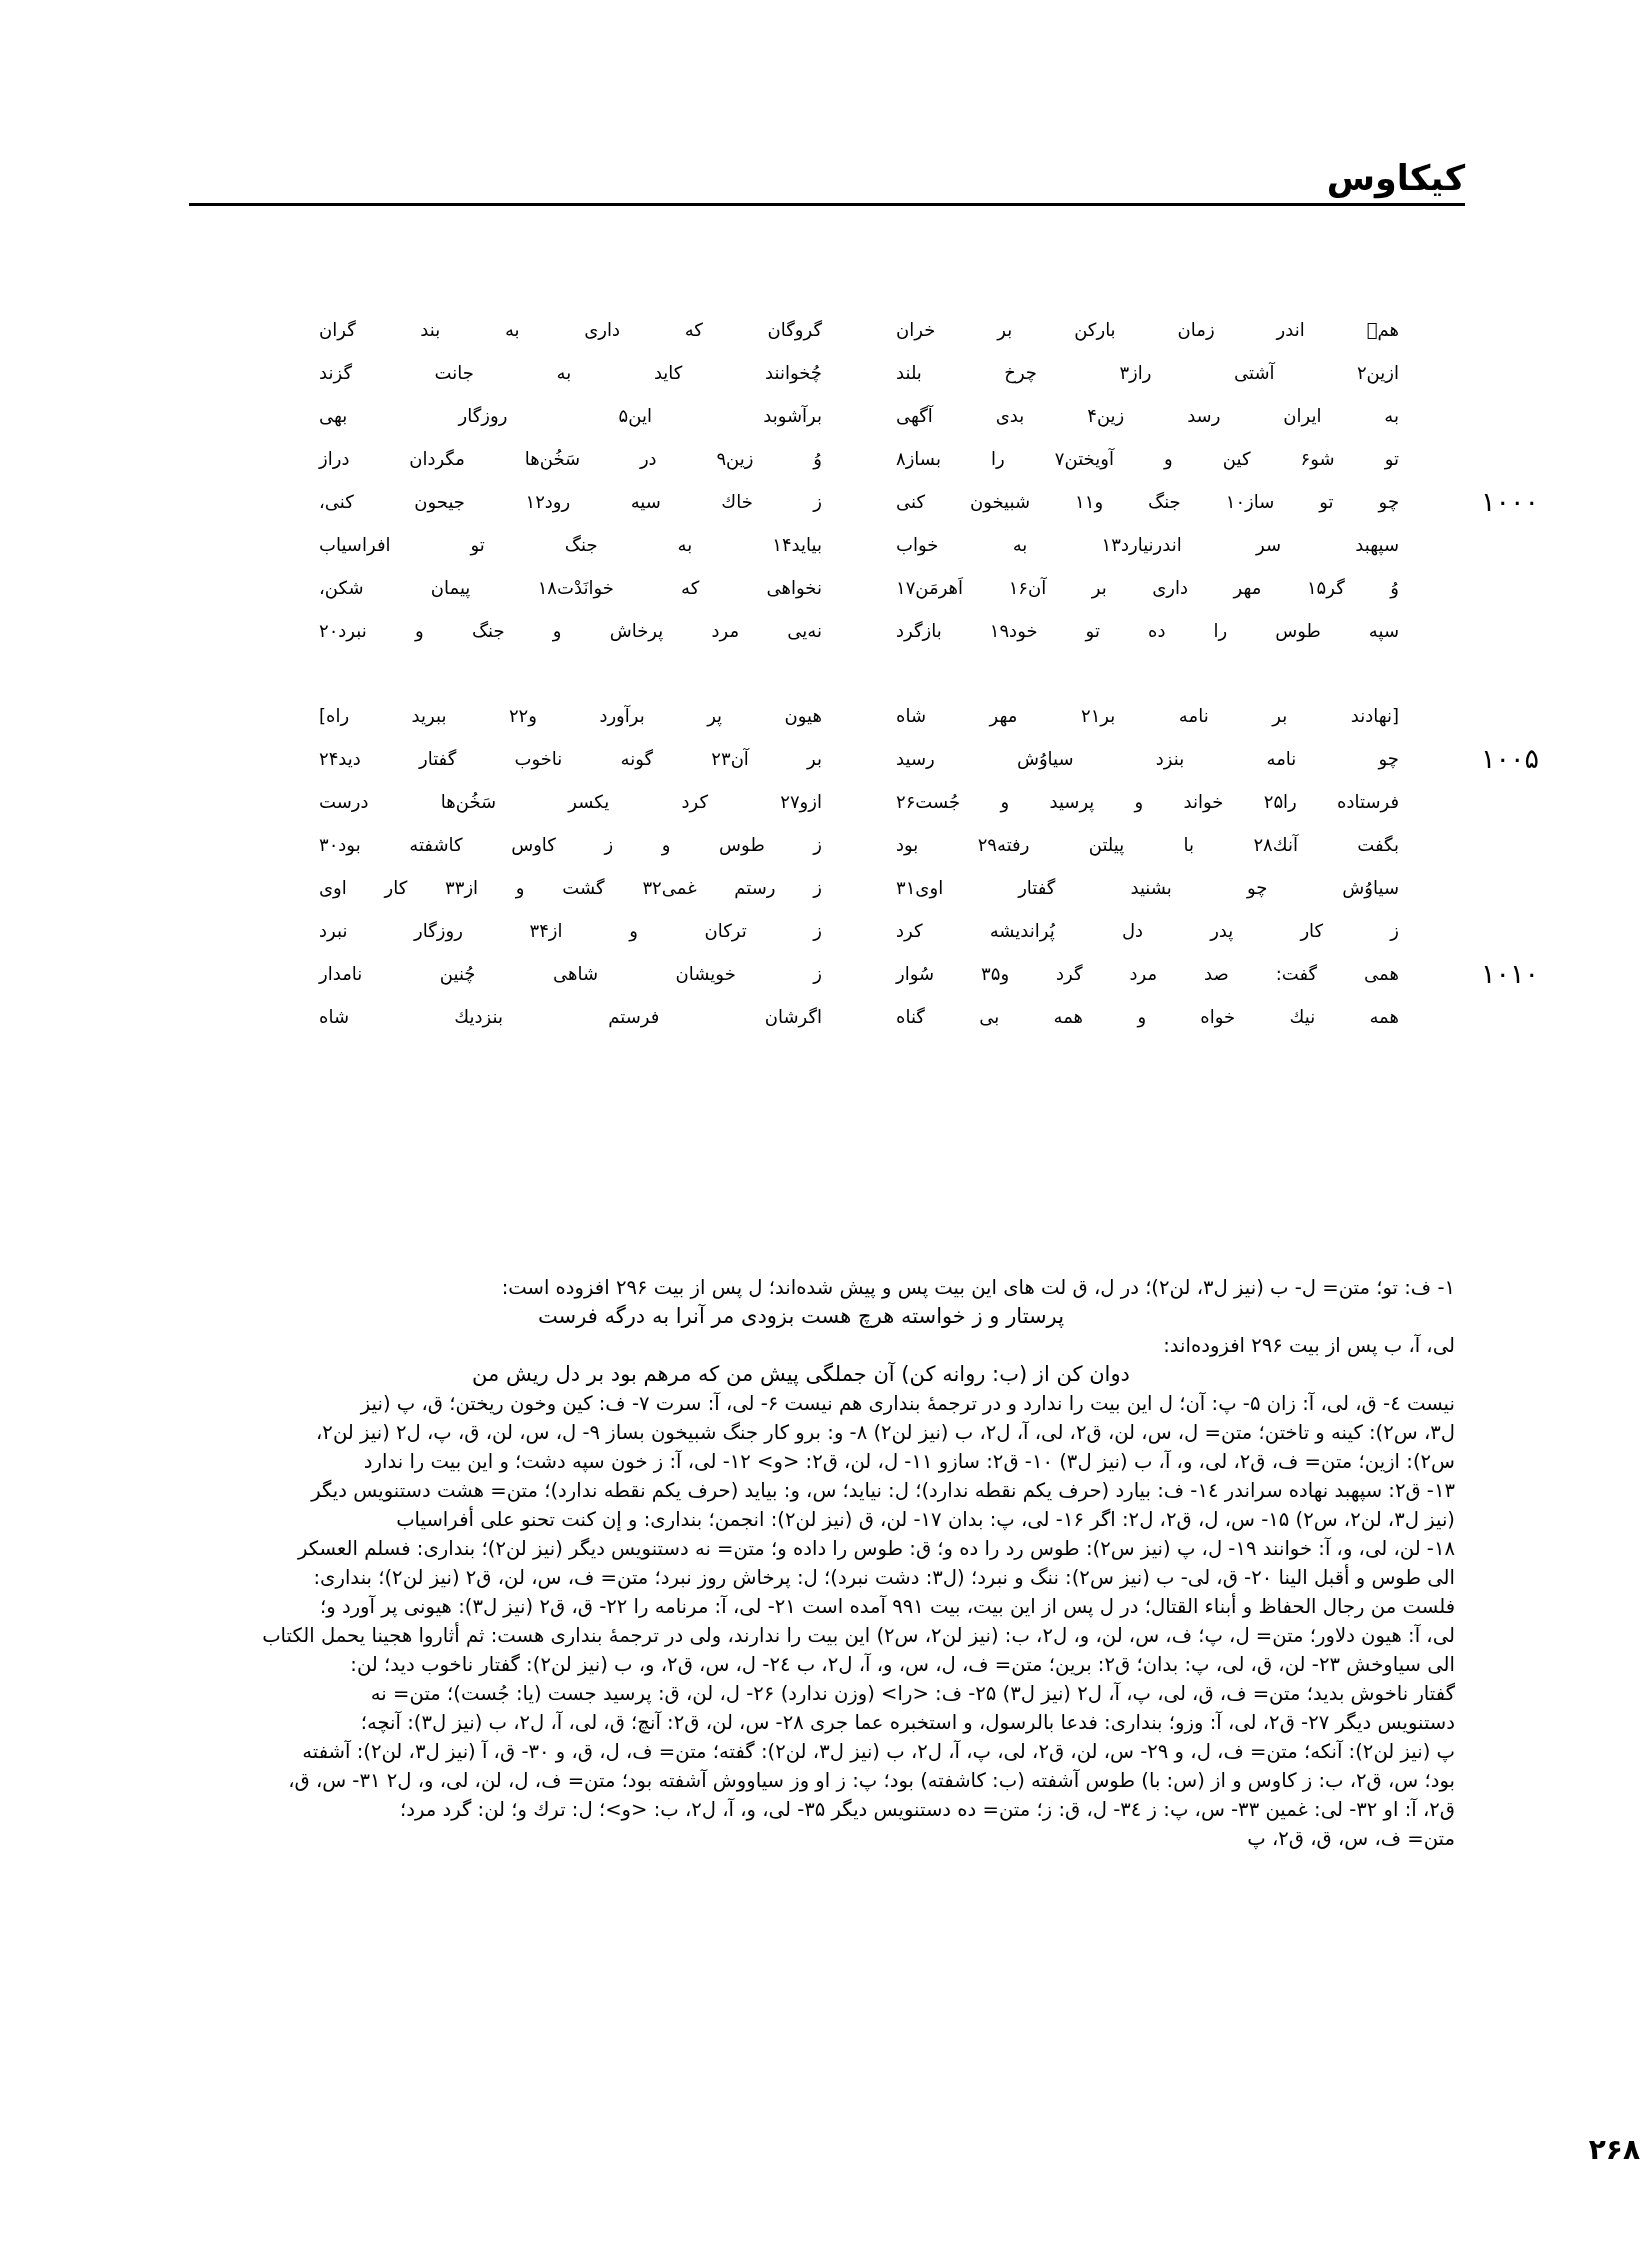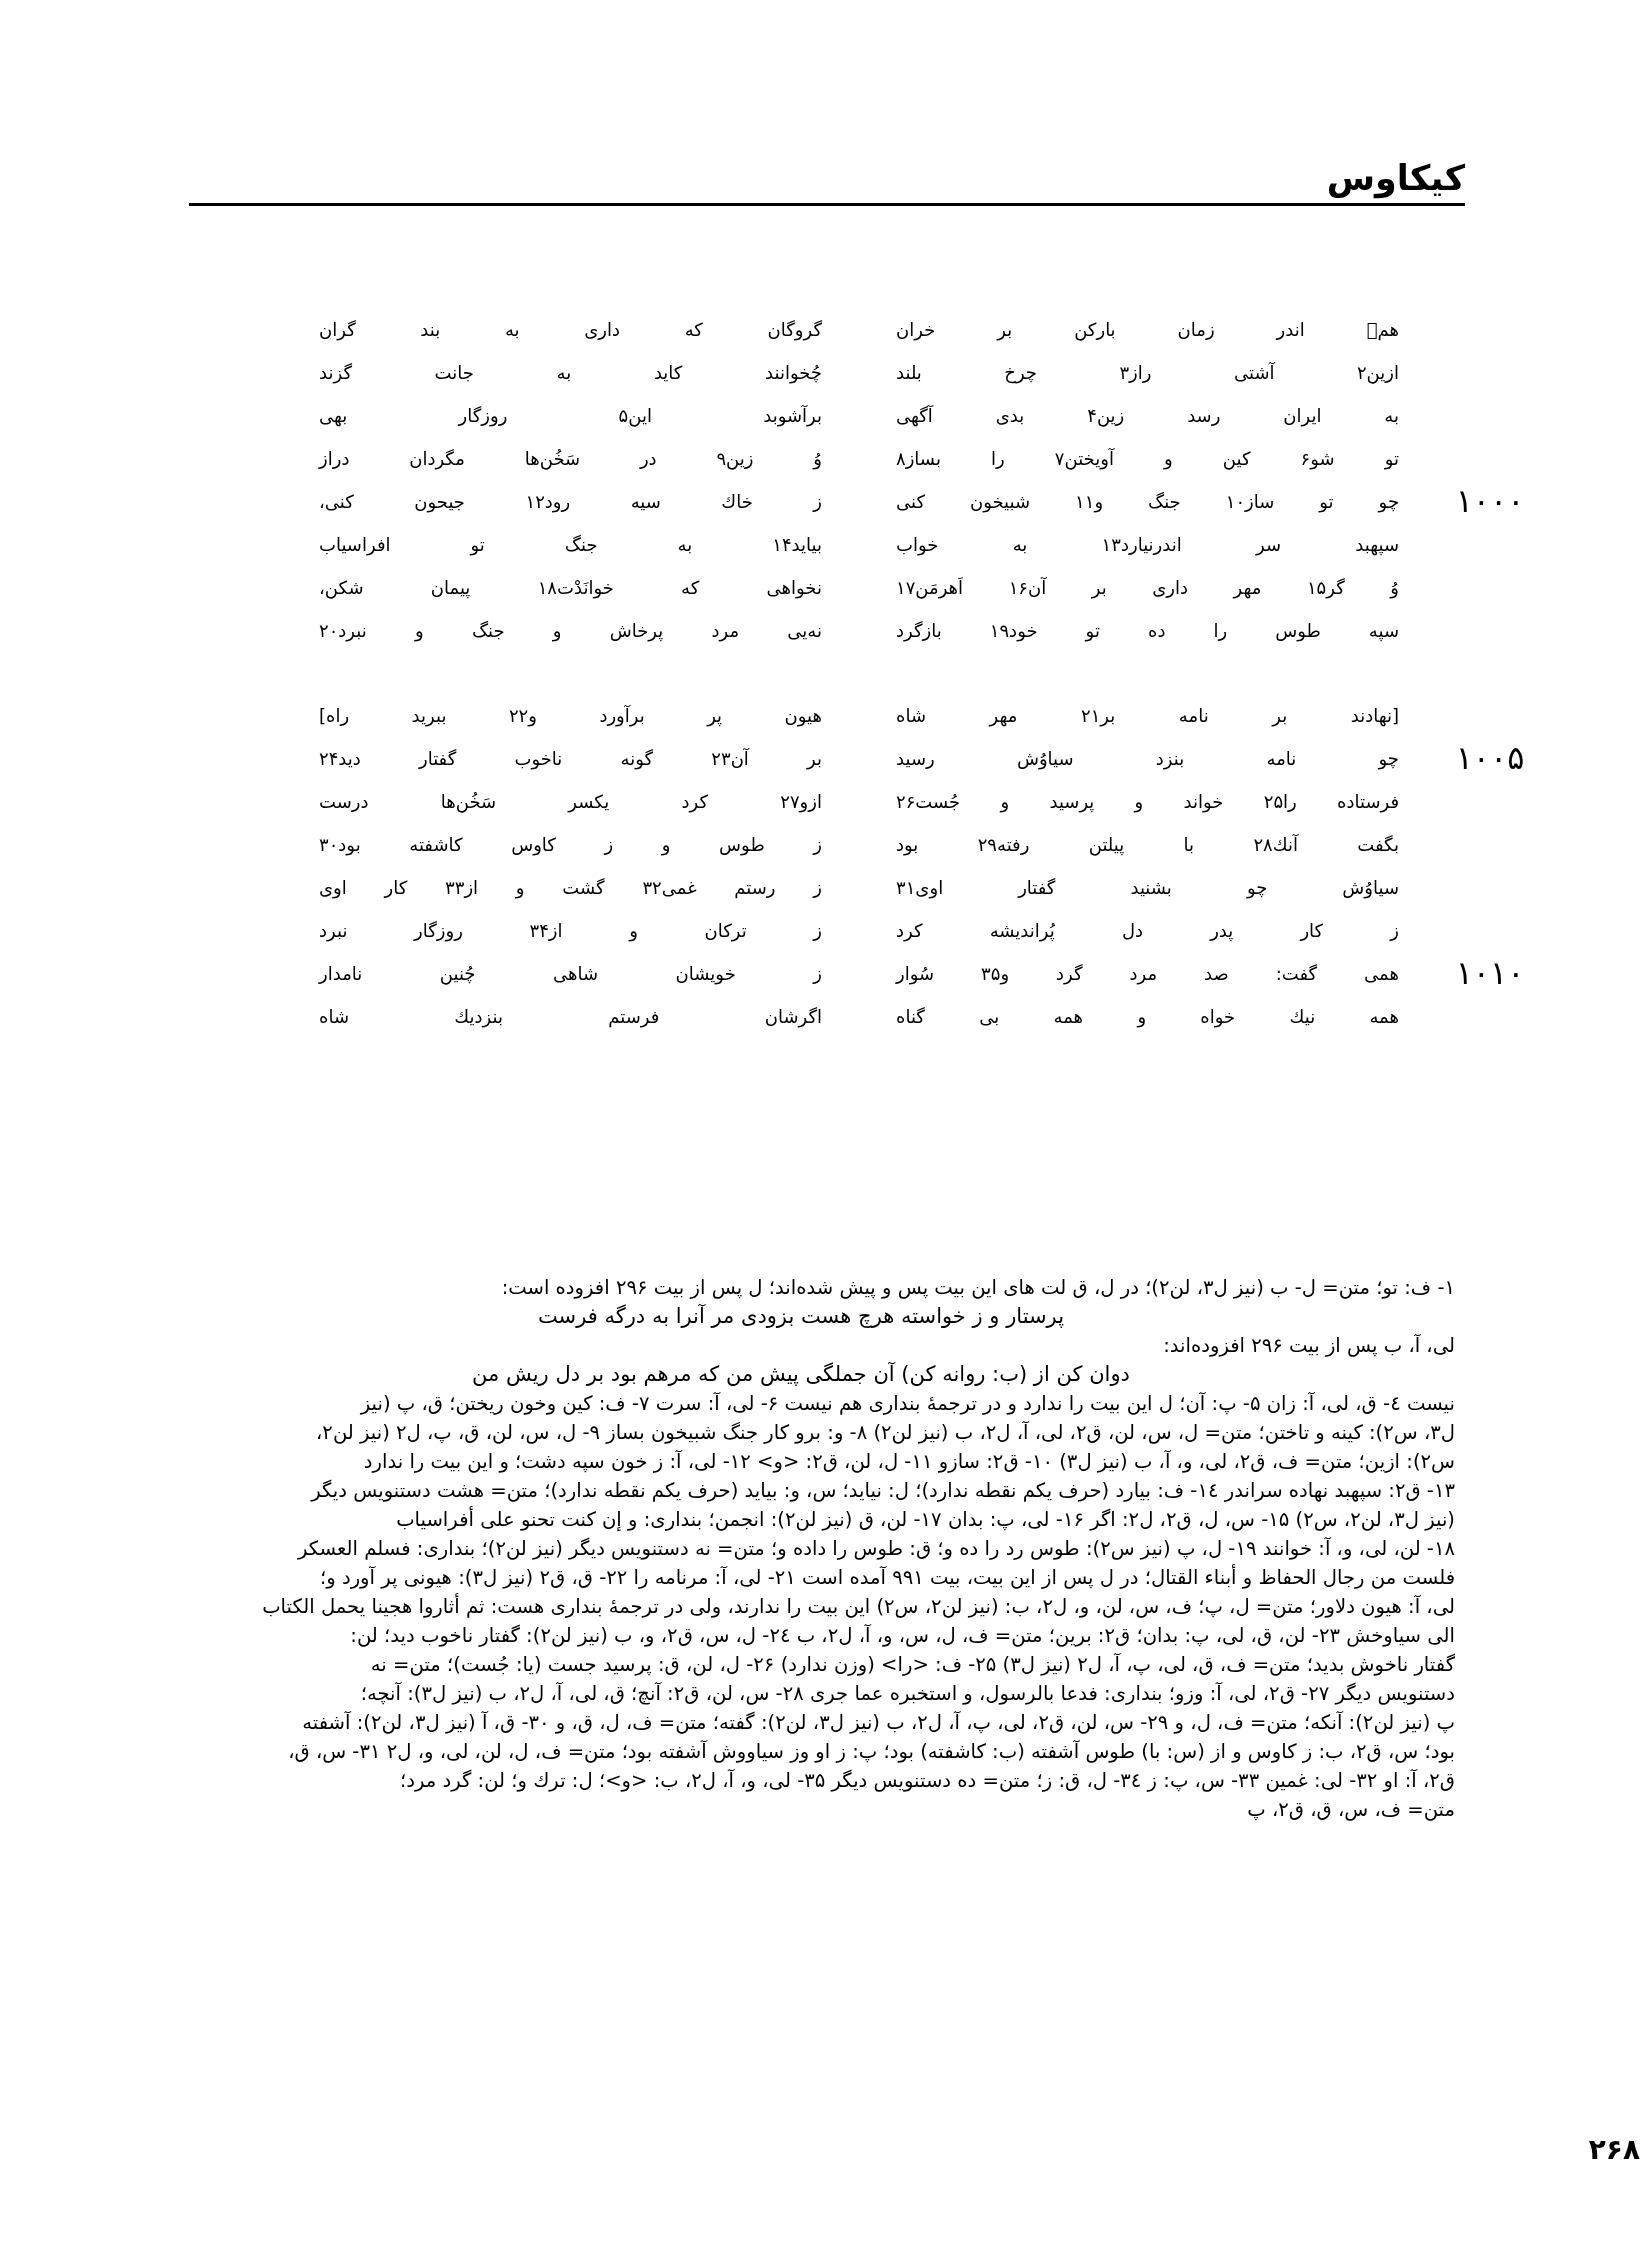--- a/index.html
+++ b/index.html
@@ -7,21 +7,21 @@
          font-family:"DejaVu Sans", sans-serif; }
   .header { position:absolute; left:189px; right:175px; top:157px; height:42px; direction:rtl; }
   .header .title { position:absolute; right:0; top:0; font-size:35px; font-weight:bold; line-height:42px; }
   .header .rule { position:absolute; left:0; right:0; top:46px; height:2.8px; background:#000; }
 
   .verses { position:absolute; top:308px; left:252px; width:1147px; direction:rtl; }
   .stanza { position:relative; }
   .couplet { display:flex; flex-direction:row; height:43px; align-items:center; position:relative; }
   .hemi { width:503px; font-size:18px; line-height:43px; text-align:justify; text-align-last:justify; white-space:nowrap; }
   .hemi.right { margin-left:74px; }
-  .linenum { position:absolute; right:-140px; top:0; width:98px; font-size:32px; line-height:43px; text-align:center; direction:ltr; }
+  .linenum { position:absolute; right:-140px; top:0; width:98px; font-size:27px; line-height:43px; text-align:right; direction:ltr; }
   .gap { height:42px; }
 
   .notes { position:absolute; top:1273px; left:147px; width:1308px; direction:rtl; font-size:19.6px; line-height:29px; text-align:justify; }
   .notes .line { white-space:nowrap; overflow:hidden; }
   .notes .verse-line { text-align:center; font-size:21px; padding:0 140px; }
 
   .pagenum { position:absolute; top:2133px; left:0; right:0; text-align:right; font-size:28px; font-weight:bold; }
 </style>
 </head>
 <body>
@@ -110,20 +110,21 @@
   <div class="line">۱- ف: تو؛ متن= ل- ب (نیز ل۳، لن۲)؛ در ل، ق لت های این بیت پس و پیش شده‌اند؛ ل پس از بیت ۲۹۶ افزوده است:</div>
   <div class="line verse-line">پرستار و ز خواسته هرچ هست          بزودی مر آنرا به درگه فرست</div>
   <div class="line">لی، آ، ب پس از بیت ۲۹۶ افزوده‌اند:</div>
   <div class="line verse-line">دوان کن از (ب: روانه کن) آن جملگی پیش من          که مرهم بود بر دل ریش من</div>
   <div class="line">نیست  ٤- ق، لی، آ: زان  ۵- پ: آن؛ ل این بیت را ندارد و در ترجمهٔ بنداری هم نیست  ۶- لی، آ: سرت  ۷- ف: کین وخون ریختن؛ ق، پ (نیز</div>
   <div class="line">ل۳، س۲): کینه و تاختن؛ متن= ل، س، لن، ق۲، لی، آ، ل۲، ب (نیز لن۲)  ۸- و: برو کار جنگ شبیخون بساز  ۹- ل، س، لن، ق، پ، ل۲ (نیز لن۲،</div>
   <div class="line">س۲): ازین؛ متن= ف، ق۲، لی، و، آ، ب (نیز ل۳)  ۱۰- ق۲: سازو  ۱۱- ل، لن، ق۲: &lt;و&gt;  ۱۲- لی، آ: ز خون سپه دشت؛ و این بیت را ندارد</div>
   <div class="line">۱۳- ق۲: سپهبد نهاده سراندر  ۱٤- ف: بیارد (حرف یکم نقطه ندارد)؛ ل: نیاید؛ س، و: بیاید (حرف یکم نقطه ندارد)؛ متن= هشت دستنویس دیگر</div>
   <div class="line">(نیز ل۳، لن۲، س۲)  ۱۵- س، ل، ق۲، ل۲: اگر  ۱۶- لی، پ: بدان  ۱۷- لن، ق (نیز لن۲): انجمن؛ بنداری: و إن کنت تحنو علی أفراسیاب</div>
   <div class="line">۱۸- لن، لی، و، آ: خوانند  ۱۹- ل، پ (نیز س۲): طوس رد را ده و؛ ق: طوس را داده و؛ متن= نه دستنویس دیگر (نیز لن۲)؛ بنداری: فسلم العسکر</div>
+  <div class="line">الی طوس و أقبل الینا  ۲۰- ق، لی- ب (نیز س۲): ننگ و نبرد؛ (ل۳: دشت نبرد)؛ ل: پرخاش روز نبرد؛ متن= ف، س، لن، ق۲ (نیز لن۲)؛ بنداری:</div>
   <div class="line">فلست من رجال الحفاظ و أبناء القتال؛ در ل پس از این بیت، بیت ۹۹۱ آمده است  ۲۱- لی، آ: مرنامه را  ۲۲- ق، ق۲ (نیز ل۳): هیونی پر آورد و؛</div>
   <div class="line">لی، آ: هیون دلاور؛ متن= ل، پ؛ ف، س، لن، و، ل۲، ب: (نیز لن۲، س۲) این بیت را ندارند، ولی در ترجمهٔ بنداری هست: ثم أثاروا هجینا یحمل الکتاب</div>
   <div class="line">الی سیاوخش  ۲۳- لن، ق، لی، پ: بدان؛ ق۲: برین؛ متن= ف، ل، س، و، آ، ل۲، ب  ۲٤- ل، س، ق۲، و، ب (نیز لن۲): گفتار ناخوب دید؛ لن:</div>
   <div class="line">گفتار ناخوش بدید؛ متن= ف، ق، لی، پ، آ، ل۲ (نیز ل۳)  ۲۵- ف: &lt;را&gt; (وزن ندارد)  ۲۶- ل، لن، ق: پرسید جست (یا: جُست)؛ متن= نه</div>
   <div class="line">دستنویس دیگر  ۲۷- ق۲، لی، آ: وزو؛ بنداری: فدعا بالرسول، و استخبره عما جری  ۲۸- س، لن، ق۲: آنچ؛ ق، لی، آ، ل۲، ب (نیز ل۳): آنچه؛</div>
   <div class="line">پ (نیز لن۲): آنکه؛ متن= ف، ل، و  ۲۹- س، لن، ق۲، لی، پ، آ، ل۲، ب (نیز ل۳، لن۲): گفته؛ متن= ف، ل، ق، و  ۳۰- ق، آ (نیز ل۳، لن۲): آشفته</div>
   <div class="line">بود؛ س، ق۲، ب: ز کاوس و از (س: با) طوس آشفته (ب: کاشفته) بود؛ پ: ز او وز سیاووش آشفته بود؛ متن= ف، ل، لن، لی، و، ل۲  ۳۱- س، ق،</div>
   <div class="line">ق۲، آ: او  ۳۲- لی: غمین  ۳۳- س، پ: ز  ۳٤- ل، ق: ز؛ متن= ده دستنویس دیگر  ۳۵- لی، و، آ، ل۲، ب: &lt;و&gt;؛ ل: ترك و؛ لن: گرد مرد؛</div>
   <div class="line">متن= ف، س، ق، ق۲، پ</div>
 </div>

